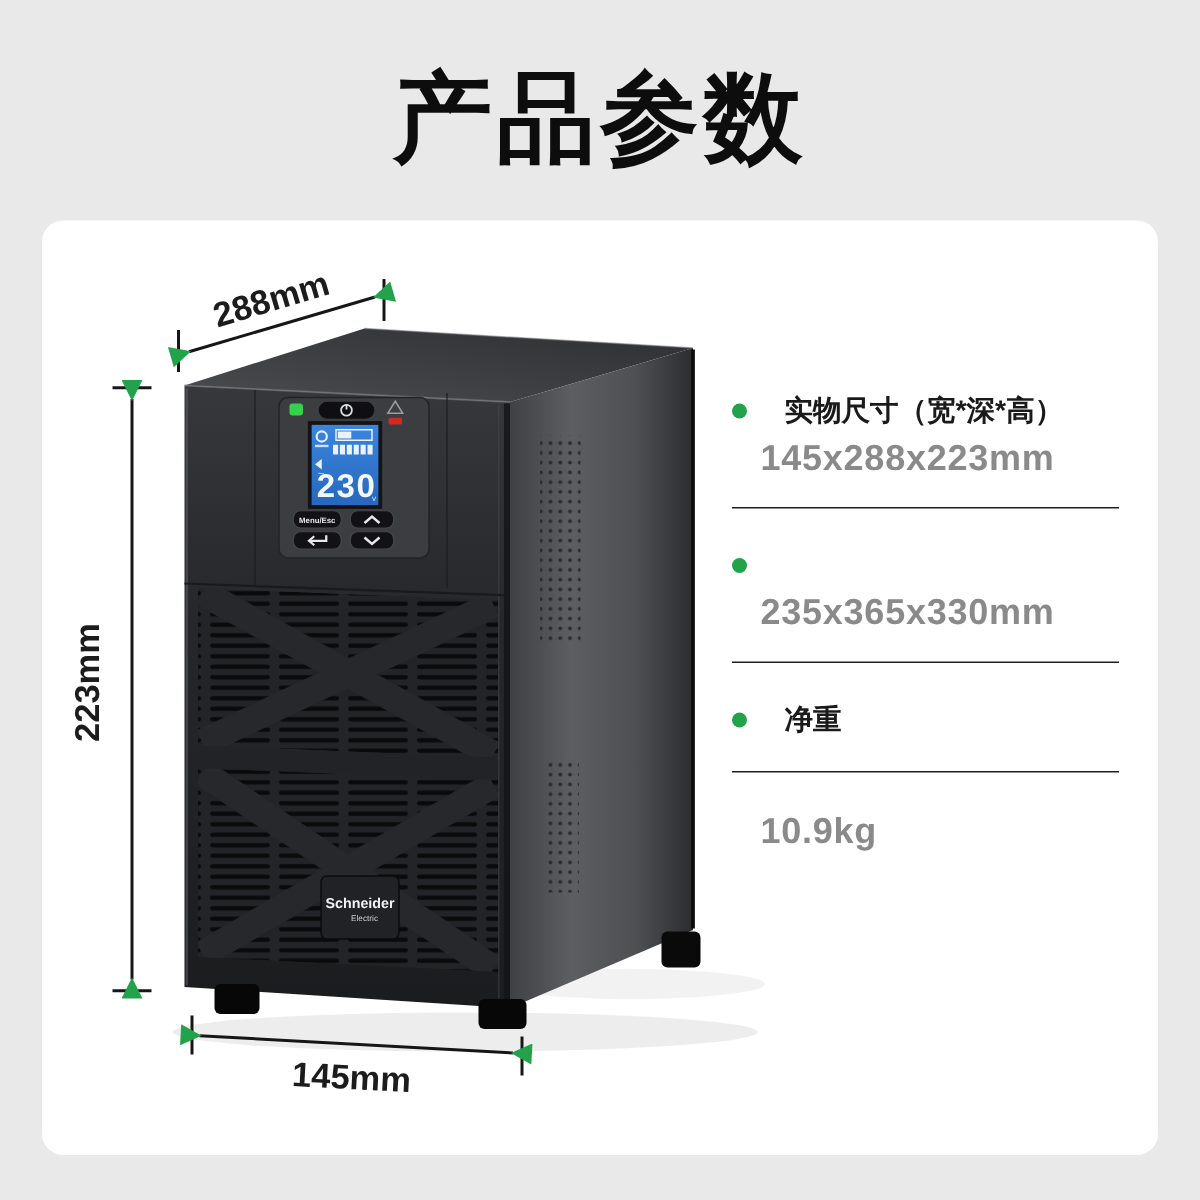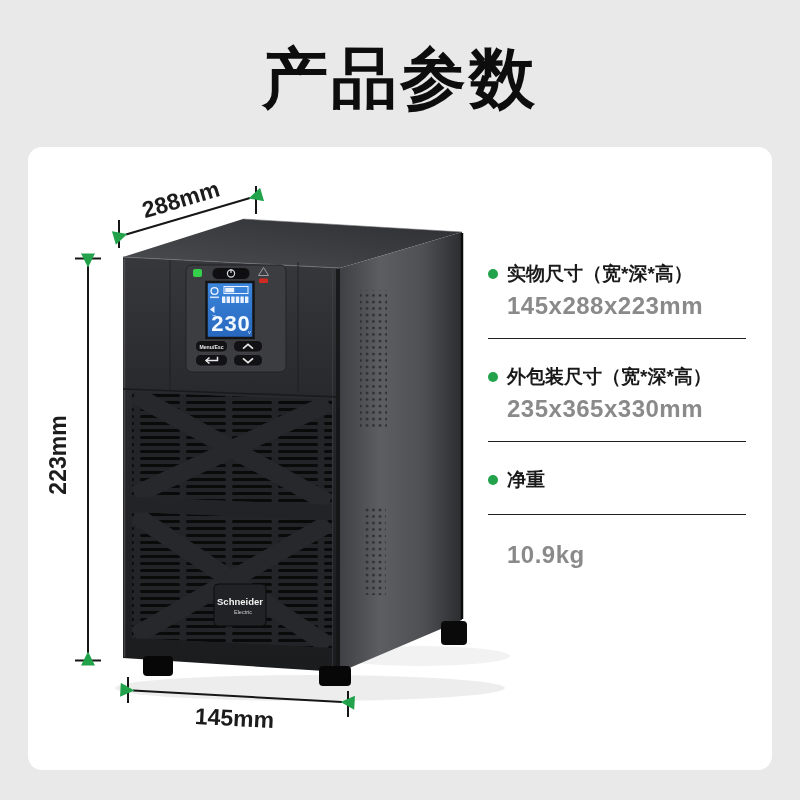--- a/index.html
+++ b/index.html
@@ -13,21 +13,21 @@
     font-size:66px;font-weight:900;color:#0d0d0d;letter-spacing:3px;
   }
   .card{
     position:absolute;left:28px;top:147px;width:744px;height:623px;
     background:#ffffff;border-radius:14px;
   }
   .scene{position:absolute;left:0;top:0;width:800px;height:800px;}
   
   .specs{position:absolute;left:488px;top:262px;width:258px;}
   .spec-label{
-    display:flex;align-items:center;gap:9px;height:24px;
+    display:flex;align-items:center;gap:25px;height:24px;
     font-size:19px;font-weight:700;color:#1a1a1a;white-space:nowrap;
   }
   .bullet{width:10px;height:10px;border-radius:50%;background:#21a24b;flex:0 0 auto;}
   .spec-value{
     margin:6px 0 0 19px;height:24px;font-size:24px;font-weight:700;
     color:#8a8a8a;letter-spacing:.5px;
   }
   hr.sep{border:none;border-top:1.5px solid #1f1f1f;margin:22px 0 26px 0;width:100%;}
   svg text{font-family:"Liberation Sans","DejaVu Sans",sans-serif;}
   .dim-text{font-size:23px;font-weight:700;fill:#1c1c1c;}
@@ -209,21 +209,20 @@
     <div class="spec-label">
       <span class="bullet"></span>
       <span>实物尺寸（宽*深*高）</span>
     </div>
     <div class="spec-value">145x288x223mm</div>
   </div>
   <hr class="sep">
   <div class="spec-item">
     <div class="spec-label">
       <span class="bullet"></span>
-      <span>外包装尺寸（宽*深*高）</span>
     </div>
     <div class="spec-value">235x365x330mm</div>
   </div>
   <hr class="sep">
   <div class="spec-item">
     <div class="spec-label">
       <span class="bullet"></span>
       <span>净重</span>
     </div>
   </div>

